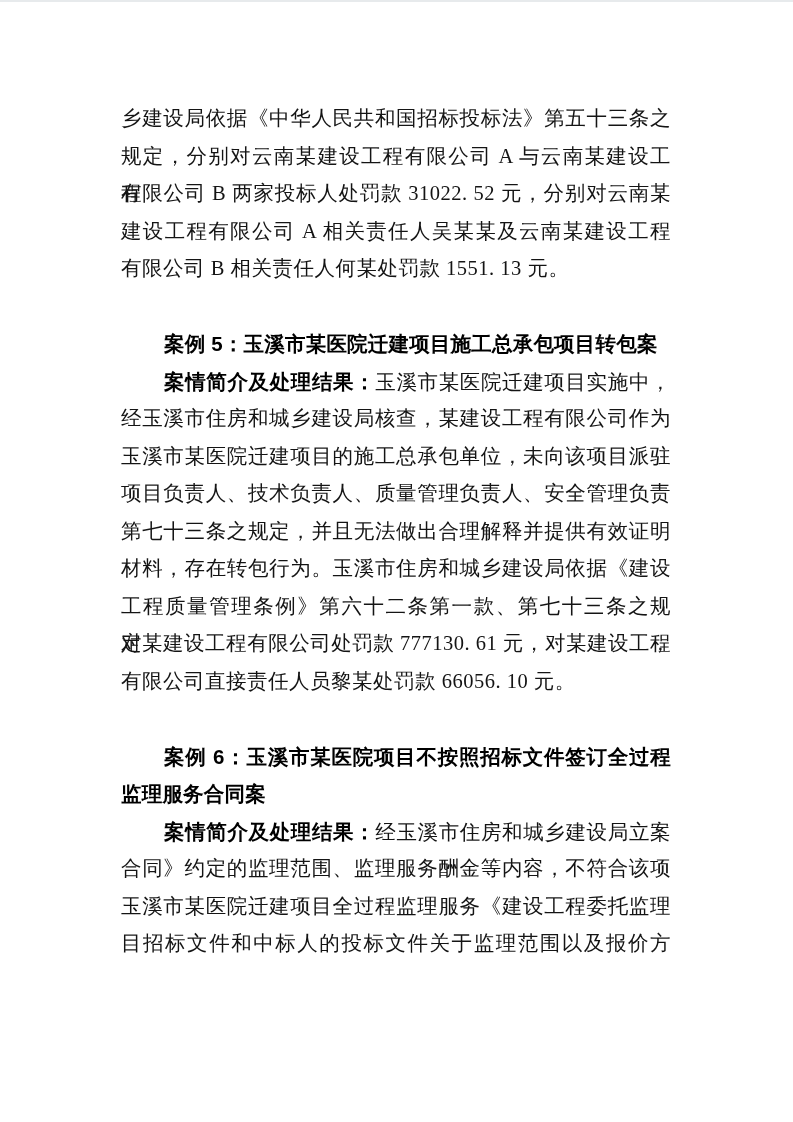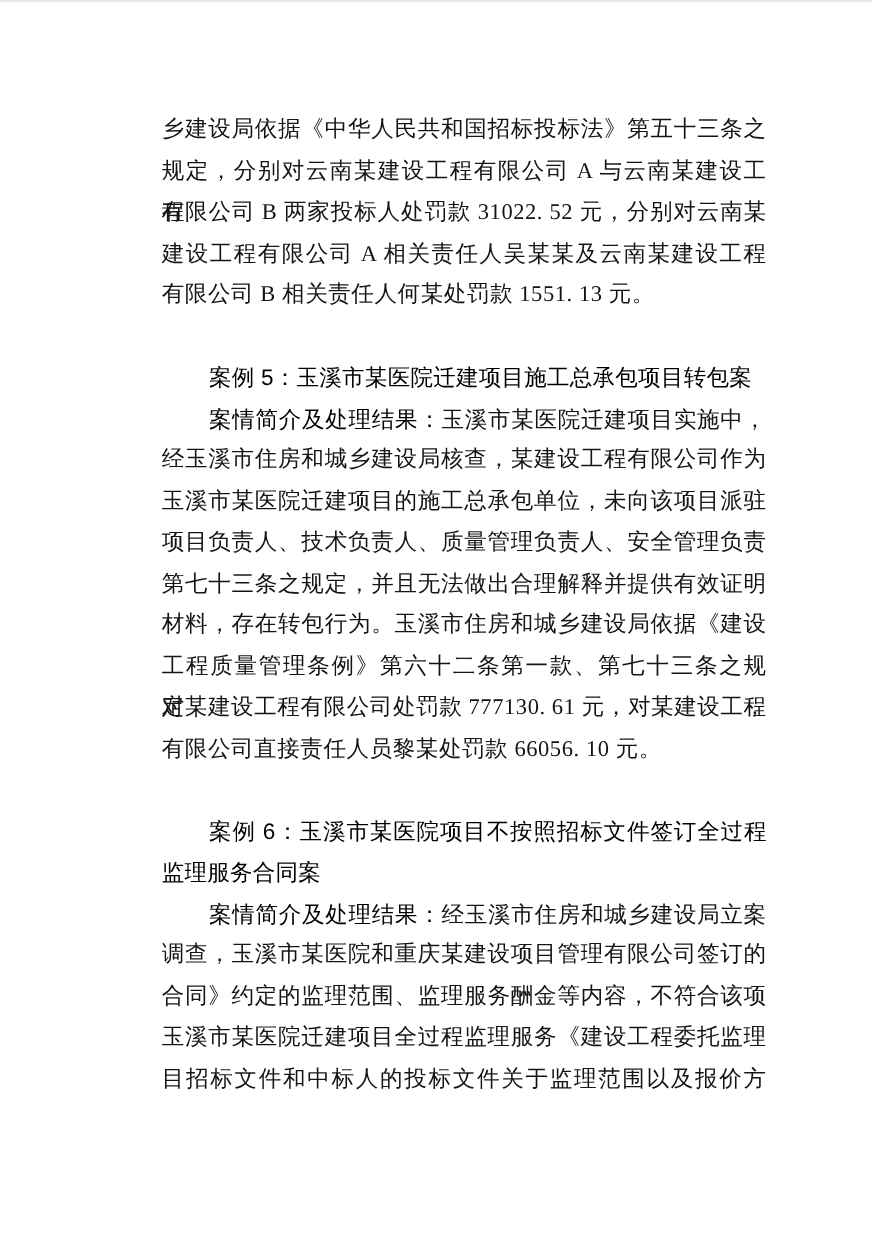--- a/index.html
+++ b/index.html
@@ -27,32 +27,31 @@
   .line {
     box-sizing: border-box;
     width: 100%;
     height: 37.5px;
     line-height: 37.5px;
     font-size: 20.5px;
     color: #141414;
     letter-spacing: 0.5px;
     white-space: normal;
     overflow: visible;
-    margin-left: 26px;
   }
   .line.justify {
     text-align: justify;
     text-align-last: justify;
   }
   .line.indent { padding-left: 43px; }
   .block.spacer { height: 37.5px; }
   .seg { font-family: "Liberation Serif", "DejaVu Serif", serif; text-align: right; }
   .seg.bold {
     font-family: "Liberation Sans", "DejaVu Sans", sans-serif;
-    font-weight: 400;
+    font-weight: 700;
     color: #000000;
   }
   .block.heading .line {
     font-family: "Liberation Sans", "DejaVu Sans", sans-serif;
     font-weight: 700;
     color: #000000;
     letter-spacing: 0.2px;
   }
 </style>
 </head>
@@ -83,19 +82,18 @@
         <div class="line justify"><span class="seg">对某建设工程有限公司处罚款 777130. 61 元，对某建设工程</span></div>
         <div class="line"><span class="seg">有限公司直接责任人员黎某处罚款 66056. 10 元。</span></div>
       </div>
       <div class="block spacer"></div>
       <div class="block heading">
         <div class="line indent justify"><span class="seg bold">案例 6：玉溪市某医院项目不按照招标文件签订全过程</span></div>
         <div class="line"><span class="seg bold">监理服务合同案</span></div>
       </div>
       <div class="block body">
         <div class="line indent justify"><span class="seg bold">案情简介及处理结果：</span><span class="seg">经玉溪市住房和城乡建设局立案</span></div>
-        <div class="line justify"><span class="seg">调查，玉溪市某医院和重庆某建设项目管理有限公司签订的</span></div>
         <div class="line justify"><span class="seg">合同》约定的监理范围、监理服务酬金等内容，不符合该项</span></div>
         <div class="line justify"><span class="seg">玉溪市某医院迁建项目全过程监理服务《建设工程委托监理</span></div>
         <div class="line justify"><span class="seg">目招标文件和中标人的投标文件关于监理范围以及报价方</span></div>
       </div>
     </div>
 </div>
 
 </body></html>

